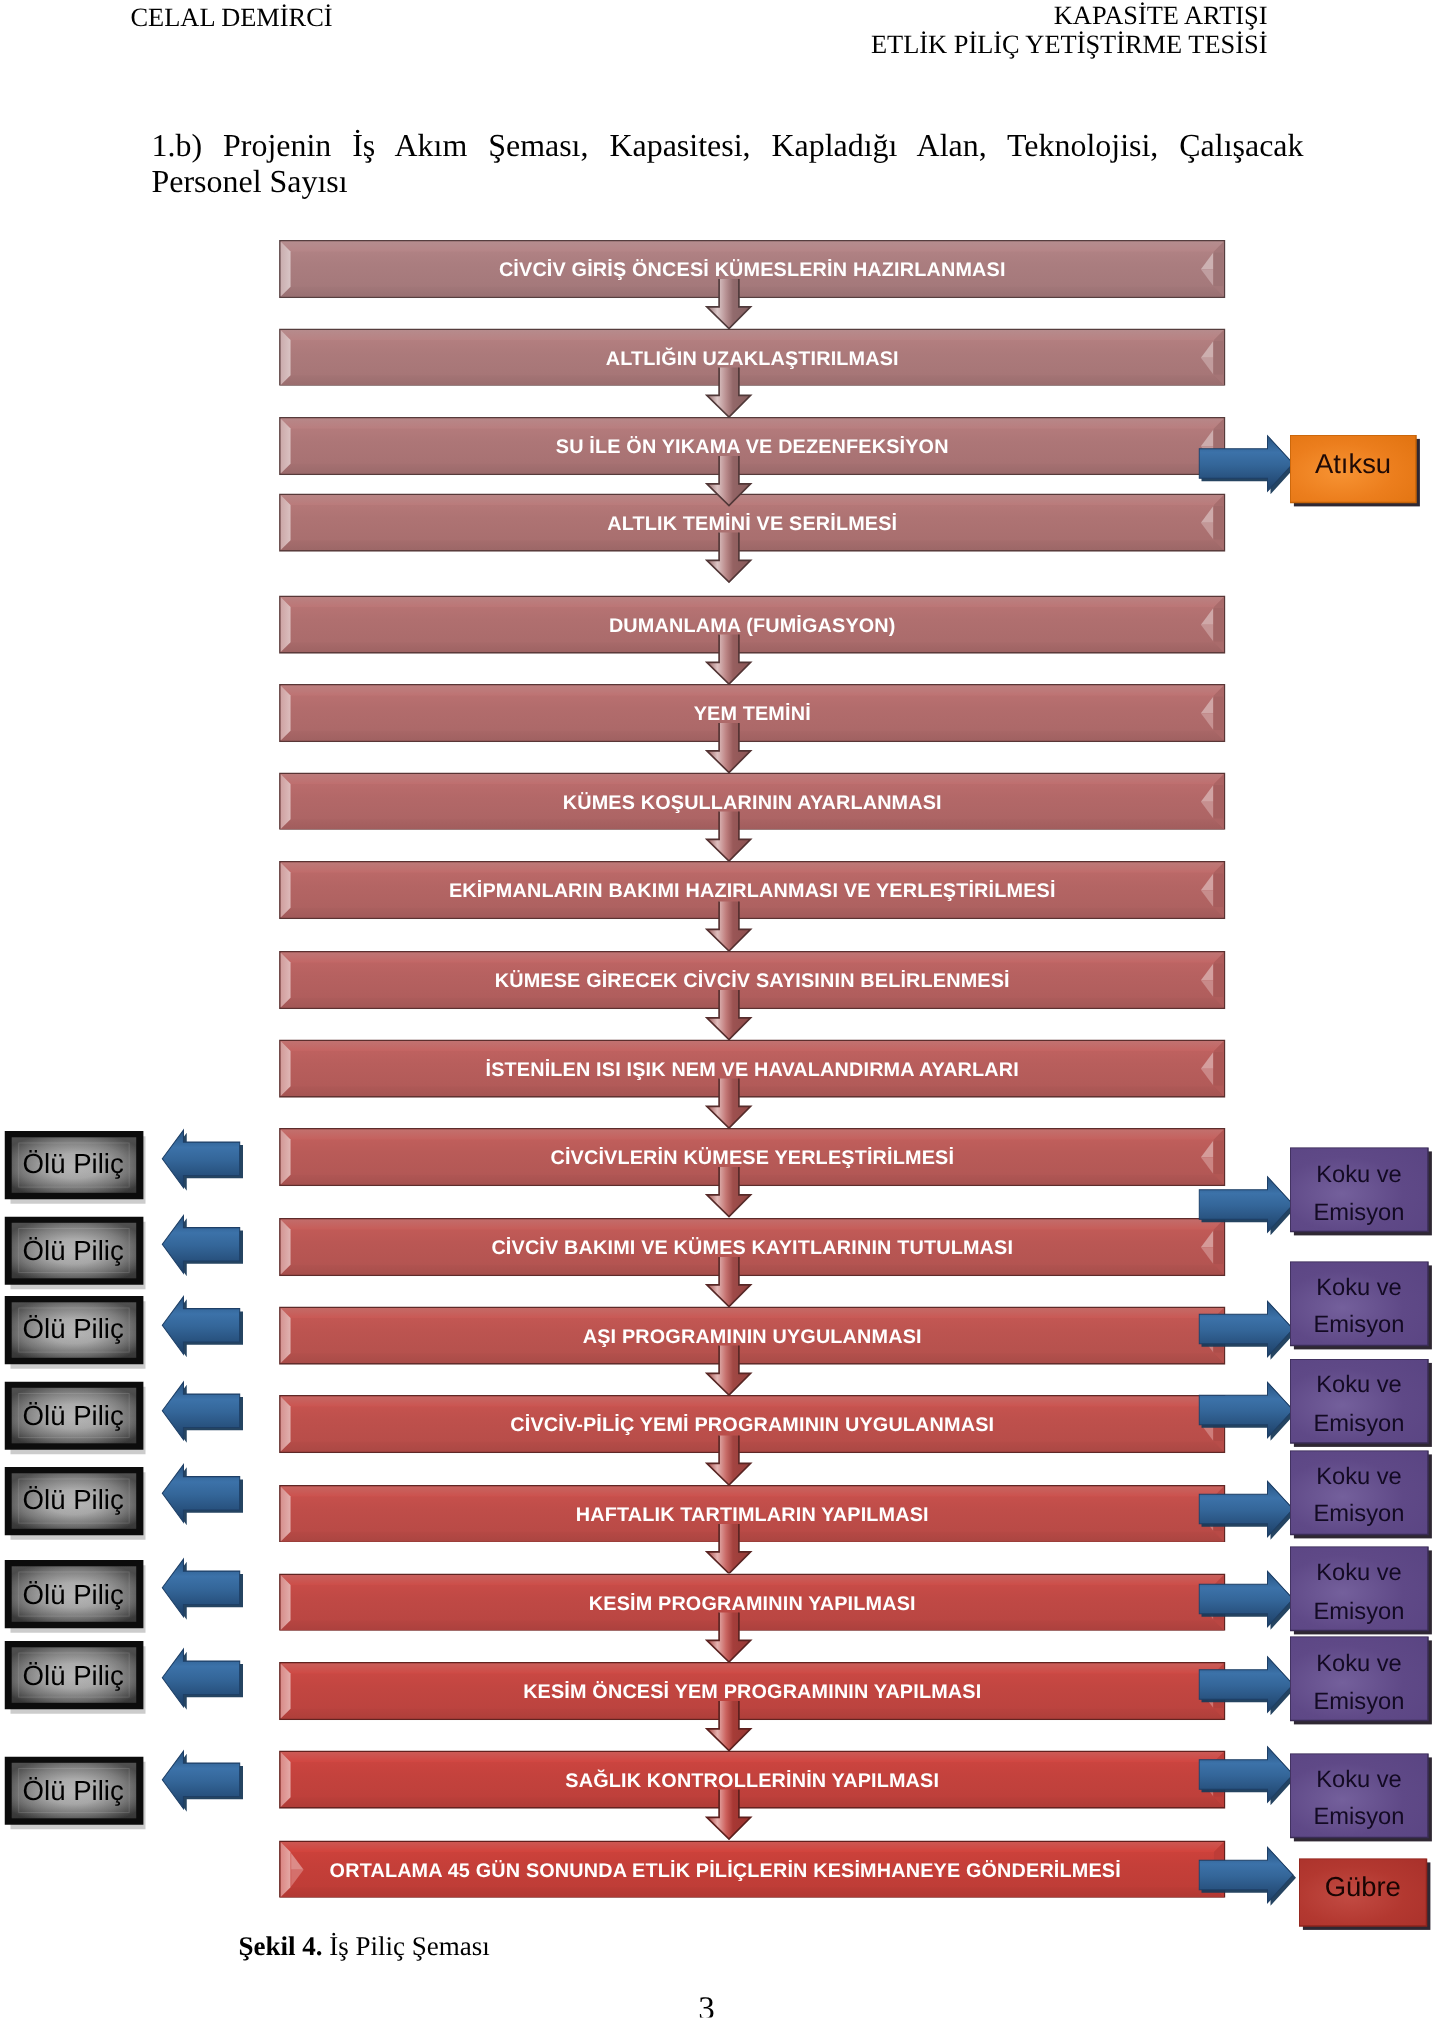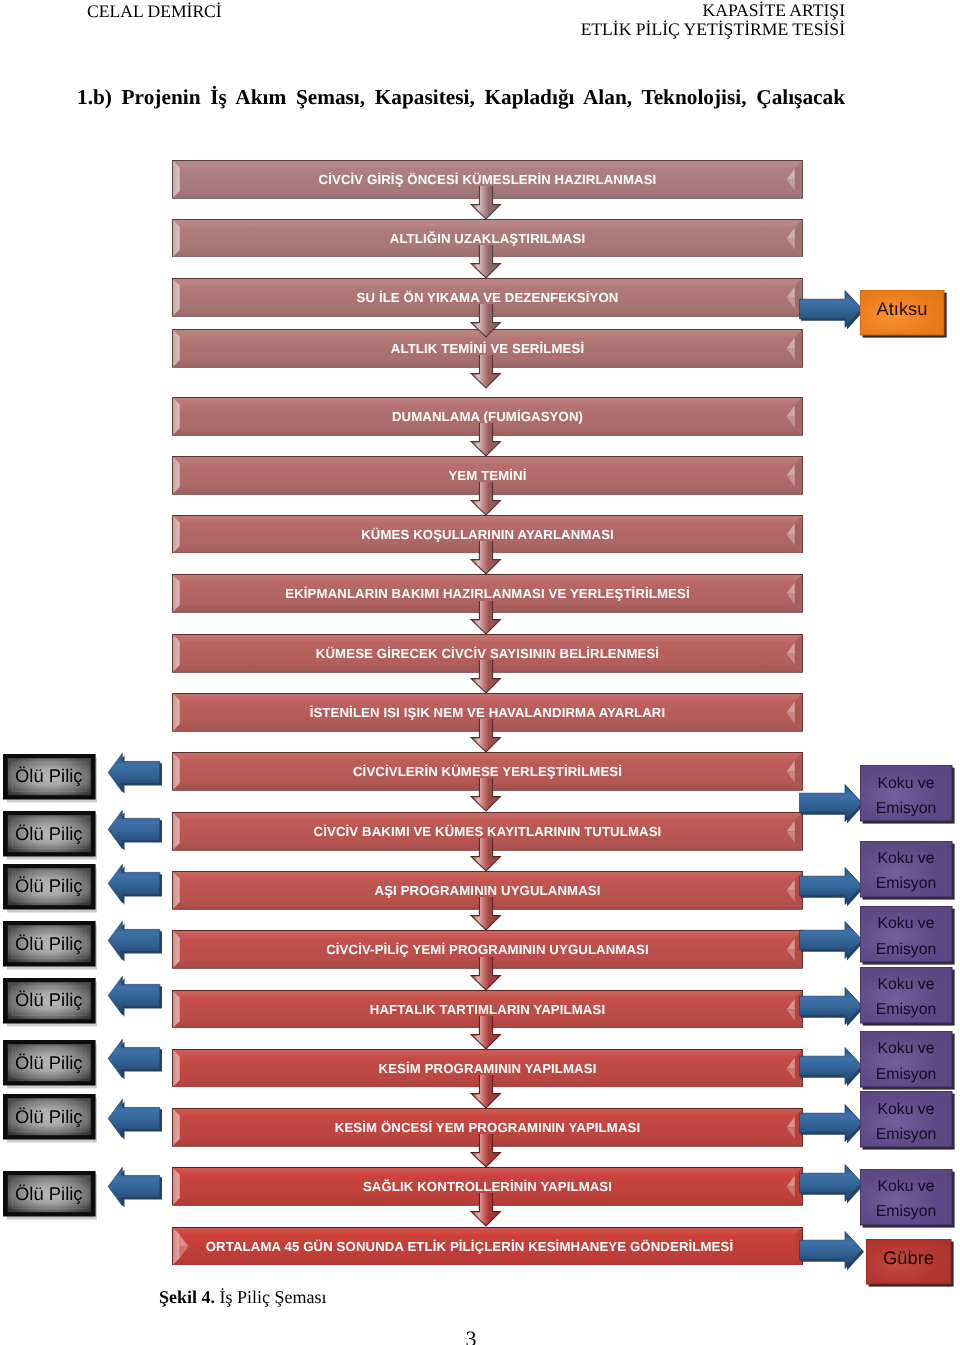--- a/index.html
+++ b/index.html
@@ -3,28 +3,28 @@
 <meta charset="utf-8">
 <title>Is Akim Semasi</title>
 <style>
   html,body{margin:0;padding:0;background:#fff;}
   body{width:960px;height:1345px;position:relative;overflow:hidden;
        font-family:"Liberation Serif",serif;color:#000;
        -webkit-font-smoothing:antialiased;text-rendering:geometricPrecision;}
   .abs{position:absolute;}
   #hdr-left{left:87px;top:1px;font-size:17.6px;line-height:20px;white-space:nowrap;}
   #hdr-right{left:400px;top:1px;width:445px;text-align:right;font-size:17.6px;line-height:19.3px;}
-  #heading{left:77px;top:84.5px;width:768px;font-weight:bold;font-size:21.3px;
+  #heading{left:101px;top:84.5px;width:768px;font-weight:normal;font-size:21.3px;
            line-height:24.6px;}
   #heading .l1{text-align:justify;text-align-last:justify;}
   #heading .l2{text-align:left;}
   #caption{left:159px;top:1287px;font-size:18px;line-height:20px;white-space:nowrap;}
   #caption b{font-weight:bold;}
   #pagenum{left:461px;top:1325.5px;width:20px;text-align:center;font-size:22px;}
-  .chev{position:absolute;left:172px;width:631px;height:39px;}
+  .chev{position:absolute;left:186px;width:631px;height:39px;}
   .chev svg{display:block;}
   .chev .lbl{position:absolute;left:0;top:0;width:631px;height:39px;
              display:flex;align-items:center;justify-content:center;
              font-family:"Liberation Sans",sans-serif;font-weight:bold;
              font-size:13.2px;letter-spacing:.12px;color:#fff;}
   .dn{position:absolute;left:470px;width:32px;overflow:visible;}
   .olu{position:absolute;left:2.5px;width:99px;height:50px;text-decoration:underline;}
   .olu .lbl{position:absolute;left:0;top:0;width:92.6px;height:45.5px;
             display:flex;align-items:center;justify-content:center;
             font-family:"Liberation Sans",sans-serif;font-size:18.4px;color:#000;}
@@ -40,20 +40,21 @@
 </head>
 <body>
 
 <div class="abs" id="hdr-left">CELAL DEMİRCİ</div>
 <div class="abs" id="hdr-right">
     <div>KAPASİTE ARTIŞI</div>
     <div>ETLİK PİLİÇ YETİŞTİRME TESİSİ</div>
   </div>
 <div class="abs" id="heading">
     <div class="l1">1.b) Projenin İş Akım Şeması, Kapasitesi, Kapladığı Alan, Teknolojisi, Çalışacak</div>
+    <div class="l2">Personel Sayısı</div>
   </div>
 <svg width="0" height="0" style="position:absolute" aria-hidden="true">
     <defs>
 <linearGradient id="cg0" x1="0" y1="0" x2="0" y2="1">
         <stop offset="0" stop-color="#ba8386"></stop>
         <stop offset=".48" stop-color="#b2787b"></stop>
         <stop offset="1" stop-color="#a86e71"></stop>
       </linearGradient>
 <linearGradient id="cl0" x1="0" y1="0" x2="1" y2="0">
         <stop offset="0" stop-color="#c8aaab"></stop>

